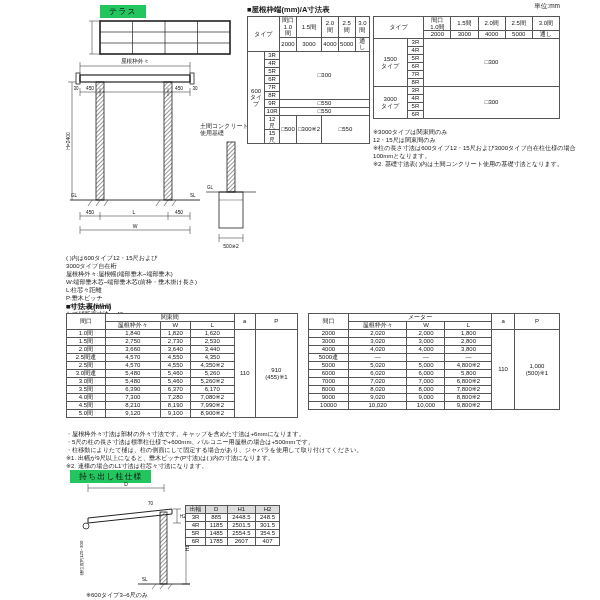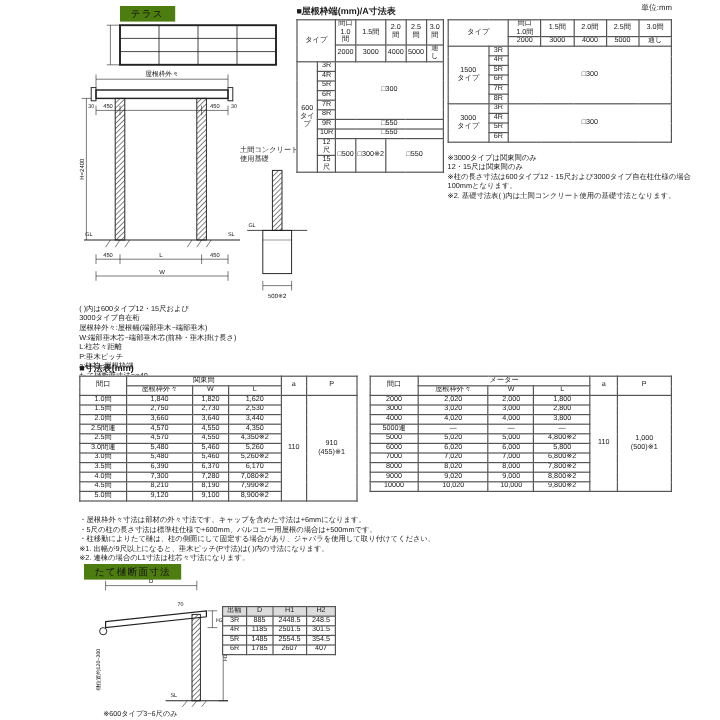--- a/index.html
+++ b/index.html
@@ -3,21 +3,21 @@
 <meta charset="utf-8">
 <style>
   * { box-sizing: border-box; }
   html, body { margin:0; padding:0; }
   body {
     width:600px; height:600px; background:#ffffff; color:#1a1a1a;
     font-family:"Liberation Sans","DejaVu Sans",sans-serif;
     position:relative; overflow:hidden;
   }
   .abs { position:absolute; }
-  .chip { background:#4d7c0f; color:#111; font-size:8px; padding:1px 9px; letter-spacing:1px; }
+  .chip { background:#22c55e; color:#111; font-size:8px; padding:1px 9px; letter-spacing:1px; }
   .title { font-size:7.5px; font-weight:bold; }
   .unit { font-size:6.5px; }
   .notes { font-size:6.1px; line-height:1.32; white-space:nowrap; }
   table.spec { border-collapse:collapse; background:#fff; }
   .spec th, .spec td {
     border:1px solid #555; font-size:6px; font-weight:normal;
     padding:0 1px; text-align:center; vertical-align:middle;
     white-space:pre-line; line-height:1.1; height:8px; overflow:hidden;
   }
   .t-600   { left:247px; top:16px;  width:123px; }
@@ -438,21 +438,21 @@
   </table>
 
 <div class="abs notes" style="left:66px; top:430px;">
   <div>・屋根枠外々寸法は部材の外々寸法です。キャップを含めた寸法は+6mmになります。</div>
   <div>・5尺の柱の長さ寸法は標準柱仕様で+600mm、バルコニー用屋根の場合は+500mmです。</div>
   <div>・柱移動によりたて樋は、柱の側面にして固定する場合があり、ジャバラを使用して取り付けてください。</div>
   <div>※1. 出幅が9尺以上になると、垂木ピッチ(P寸法)は( )内の寸法になります。</div>
   <div>※2. 連棟の場合のL1寸法は柱芯々寸法になります。</div>
 </div>
 
-<div class="abs chip" style="left:70px; top:470px;">たて樋断面寸法</div>
+<div class="abs chip" style="left:70px; top:470px;">持ち出し柱仕様</div>
 
 <svg class="abs" style="left:80px; top:478px;" width="112" height="112" viewBox="0 0 112 112">
   <defs>
     <pattern id="hp3" width="3" height="3" patternUnits="userSpaceOnUse" patternTransform="rotate(45)">
       <line x1="0" y1="0" x2="0" y2="3" stroke="#333" stroke-width="1"></line>
     </pattern>
   </defs>
 
   <line x1="8" y1="10" x2="84" y2="10" stroke="#222" stroke-width="0.5"></line>
   <line x1="8" y1="6" x2="8" y2="14" stroke="#222" stroke-width="0.5"></line>

